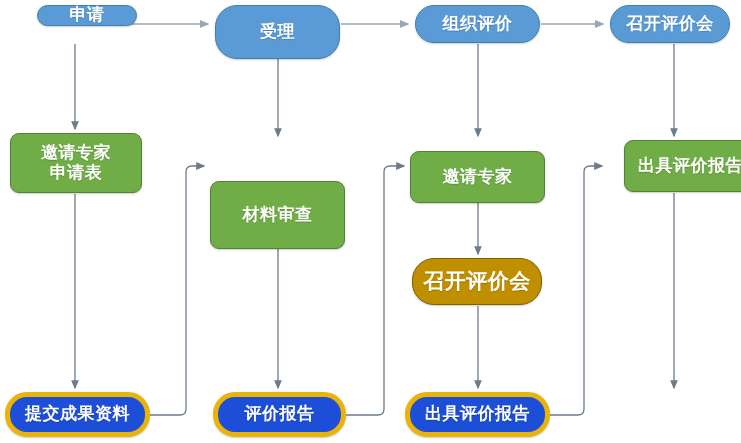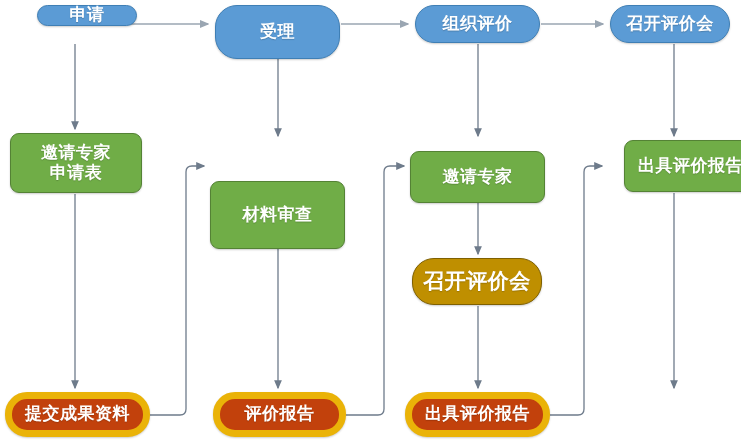--- a/index.html
+++ b/index.html
@@ -41,22 +41,22 @@
     box-shadow:0 1px 2px rgba(0,0,0,.20);
   }
   .node.meeting{
     background:#BF8F00;
     border:1px solid #7f6000;
     border-radius:22px;
     font-size:21px;
     box-shadow:0 1px 2px rgba(0,0,0,.20);
   }
   .node.output{
-    background:#c2410c;
-    border:7px solid #eab308;
+    background:#1d4ed8;
+    border:5px solid #eab308;
     border-radius:22px;
     font-size:17px;
     box-shadow:0 1px 2px rgba(0,0,0,.20);
   }
 </style>
 </head>
 <body>
 
 <div id="canvas">
 

